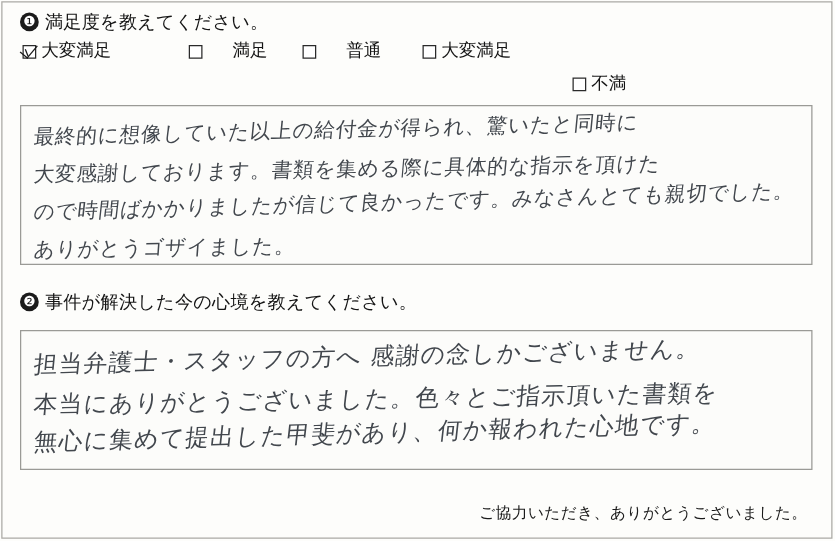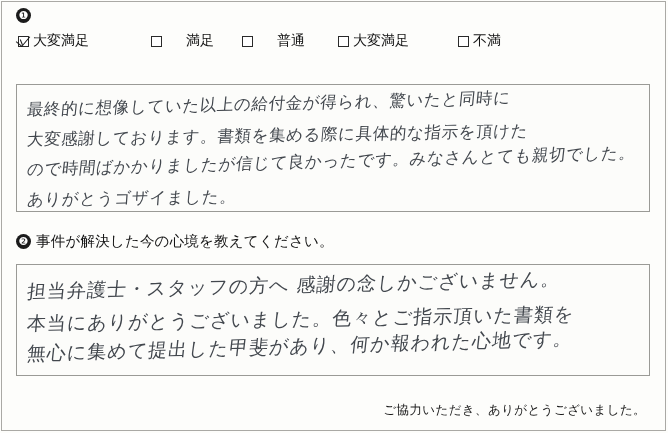--- a/index.html
+++ b/index.html
@@ -156,40 +156,41 @@
   }
 </style>
 </head>
 <body>
 
 <div class="page">
   <div class="border-frame"></div>
 
   <div class="q-row" style="left:16px; top:8px;">
     <span class="q-num">❶</span>
+    <span class="q-text">満足度を教えてください。</span>
   </div>
 
   <div class="choices">
     <label class="choice" style="left:0px;">
       <span class="box checked"></span>
       <span>大変満足</span>
     </label>
     <label class="choice" style="left:133px;gap:24px;">
       <span class="box"></span>
       <span>満足</span>
     </label>
     <label class="choice" style="left:224px;gap:24px;">
       <span class="box"></span>
       <span>普通</span>
     </label>
     <label class="choice" style="left:320px;">
       <span class="box"></span>
       <span>大変満足</span>
     </label>
-    <label class="choice" style="left:440px;">
+    <label class="choice" style="left:440px;margin-top:26px;">
       <span class="box"></span>
       <span>不満</span>
     </label>
   </div>
 
 
   <div class="answer-box" style="left:16px; top:84px; width:634px; height:128px;">
     <div class="hw l1" style="top:14px;">最終的に想像していた以上の給付金が得られ、驚いたと同時に</div>
     <div class="hw l2" style="top:44px;">大変感謝しております。書類を集める際に具体的な指示を頂けた</div>
     <div class="hw l3" style="top:74px;">ので時間ばかかりましたが信じて良かったです。みなさんとても親切でした。</div>

